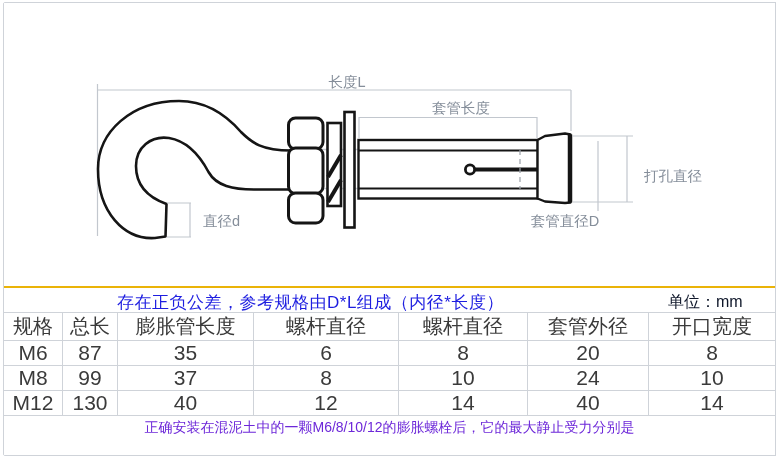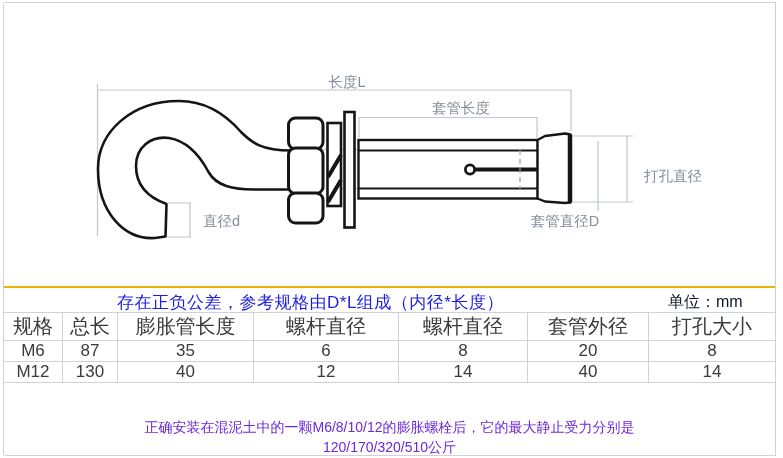--- a/index.html
+++ b/index.html
@@ -26,21 +26,21 @@
   }
   table.spec{
     position:absolute;left:3px;top:312px;width:773px;
     border-collapse:collapse;table-layout:fixed;
   }
   table.spec td,table.spec th{
     border:1px solid #cfd3d9;text-align:center;vertical-align:middle;
     font-weight:normal;color:#3a3a3a;padding:0;overflow:hidden;white-space:nowrap;
   }
   table.spec th{height:19px;font-size:20px;}
-  table.spec td{height:20px;font-size:17px;}
+  table.spec td{height:20px;font-size:21px;}
   .footer{
     position:absolute;left:4px;top:417px;width:771px;height:39px;
     text-align:center;color:#6d28d9;font-size:14px;line-height:20px;
   }
   .dim-label{fill:#858e9a;font-size:14.5px;font-family:"Liberation Sans",sans-serif;}
 </style>
 </head>
 <body>
 
 <div class="page">
@@ -137,41 +137,49 @@
       <col style="width:127px">
     </colgroup>
     <tbody>
         <tr>
       <th>规格</th>
       <th>总长</th>
       <th>膨胀管长度</th>
       <th>螺杆直径</th>
       <th>螺杆直径</th>
       <th>套管外径</th>
-      <th>打孔大小</th>
+      <th>开口宽度</th>
     </tr>
     <tr>
       <td>M6</td>
       <td>87</td>
       <td>35</td>
       <td>6</td>
       <td>8</td>
       <td>20</td>
       <td>8</td>
+    </tr>
+    <tr>
+      <td>M8</td>
+      <td>99</td>
+      <td>37</td>
+      <td>8</td>
+      <td>10</td>
+      <td>24</td>
+      <td>10</td>
     </tr>
     <tr>
       <td>M12</td>
       <td>130</td>
       <td>40</td>
       <td>12</td>
       <td>14</td>
       <td>40</td>
       <td>14</td>
     </tr>
   </tbody>
     </table>
 
   <div class="footer">
     <div>正确安装在混泥土中的一颗M6/8/10/12的膨胀螺栓后，它的最大静止受力分别是</div>
-    <div>120/170/320/510公斤</div>
   </div>
 
 </div>
 
 </body></html>

